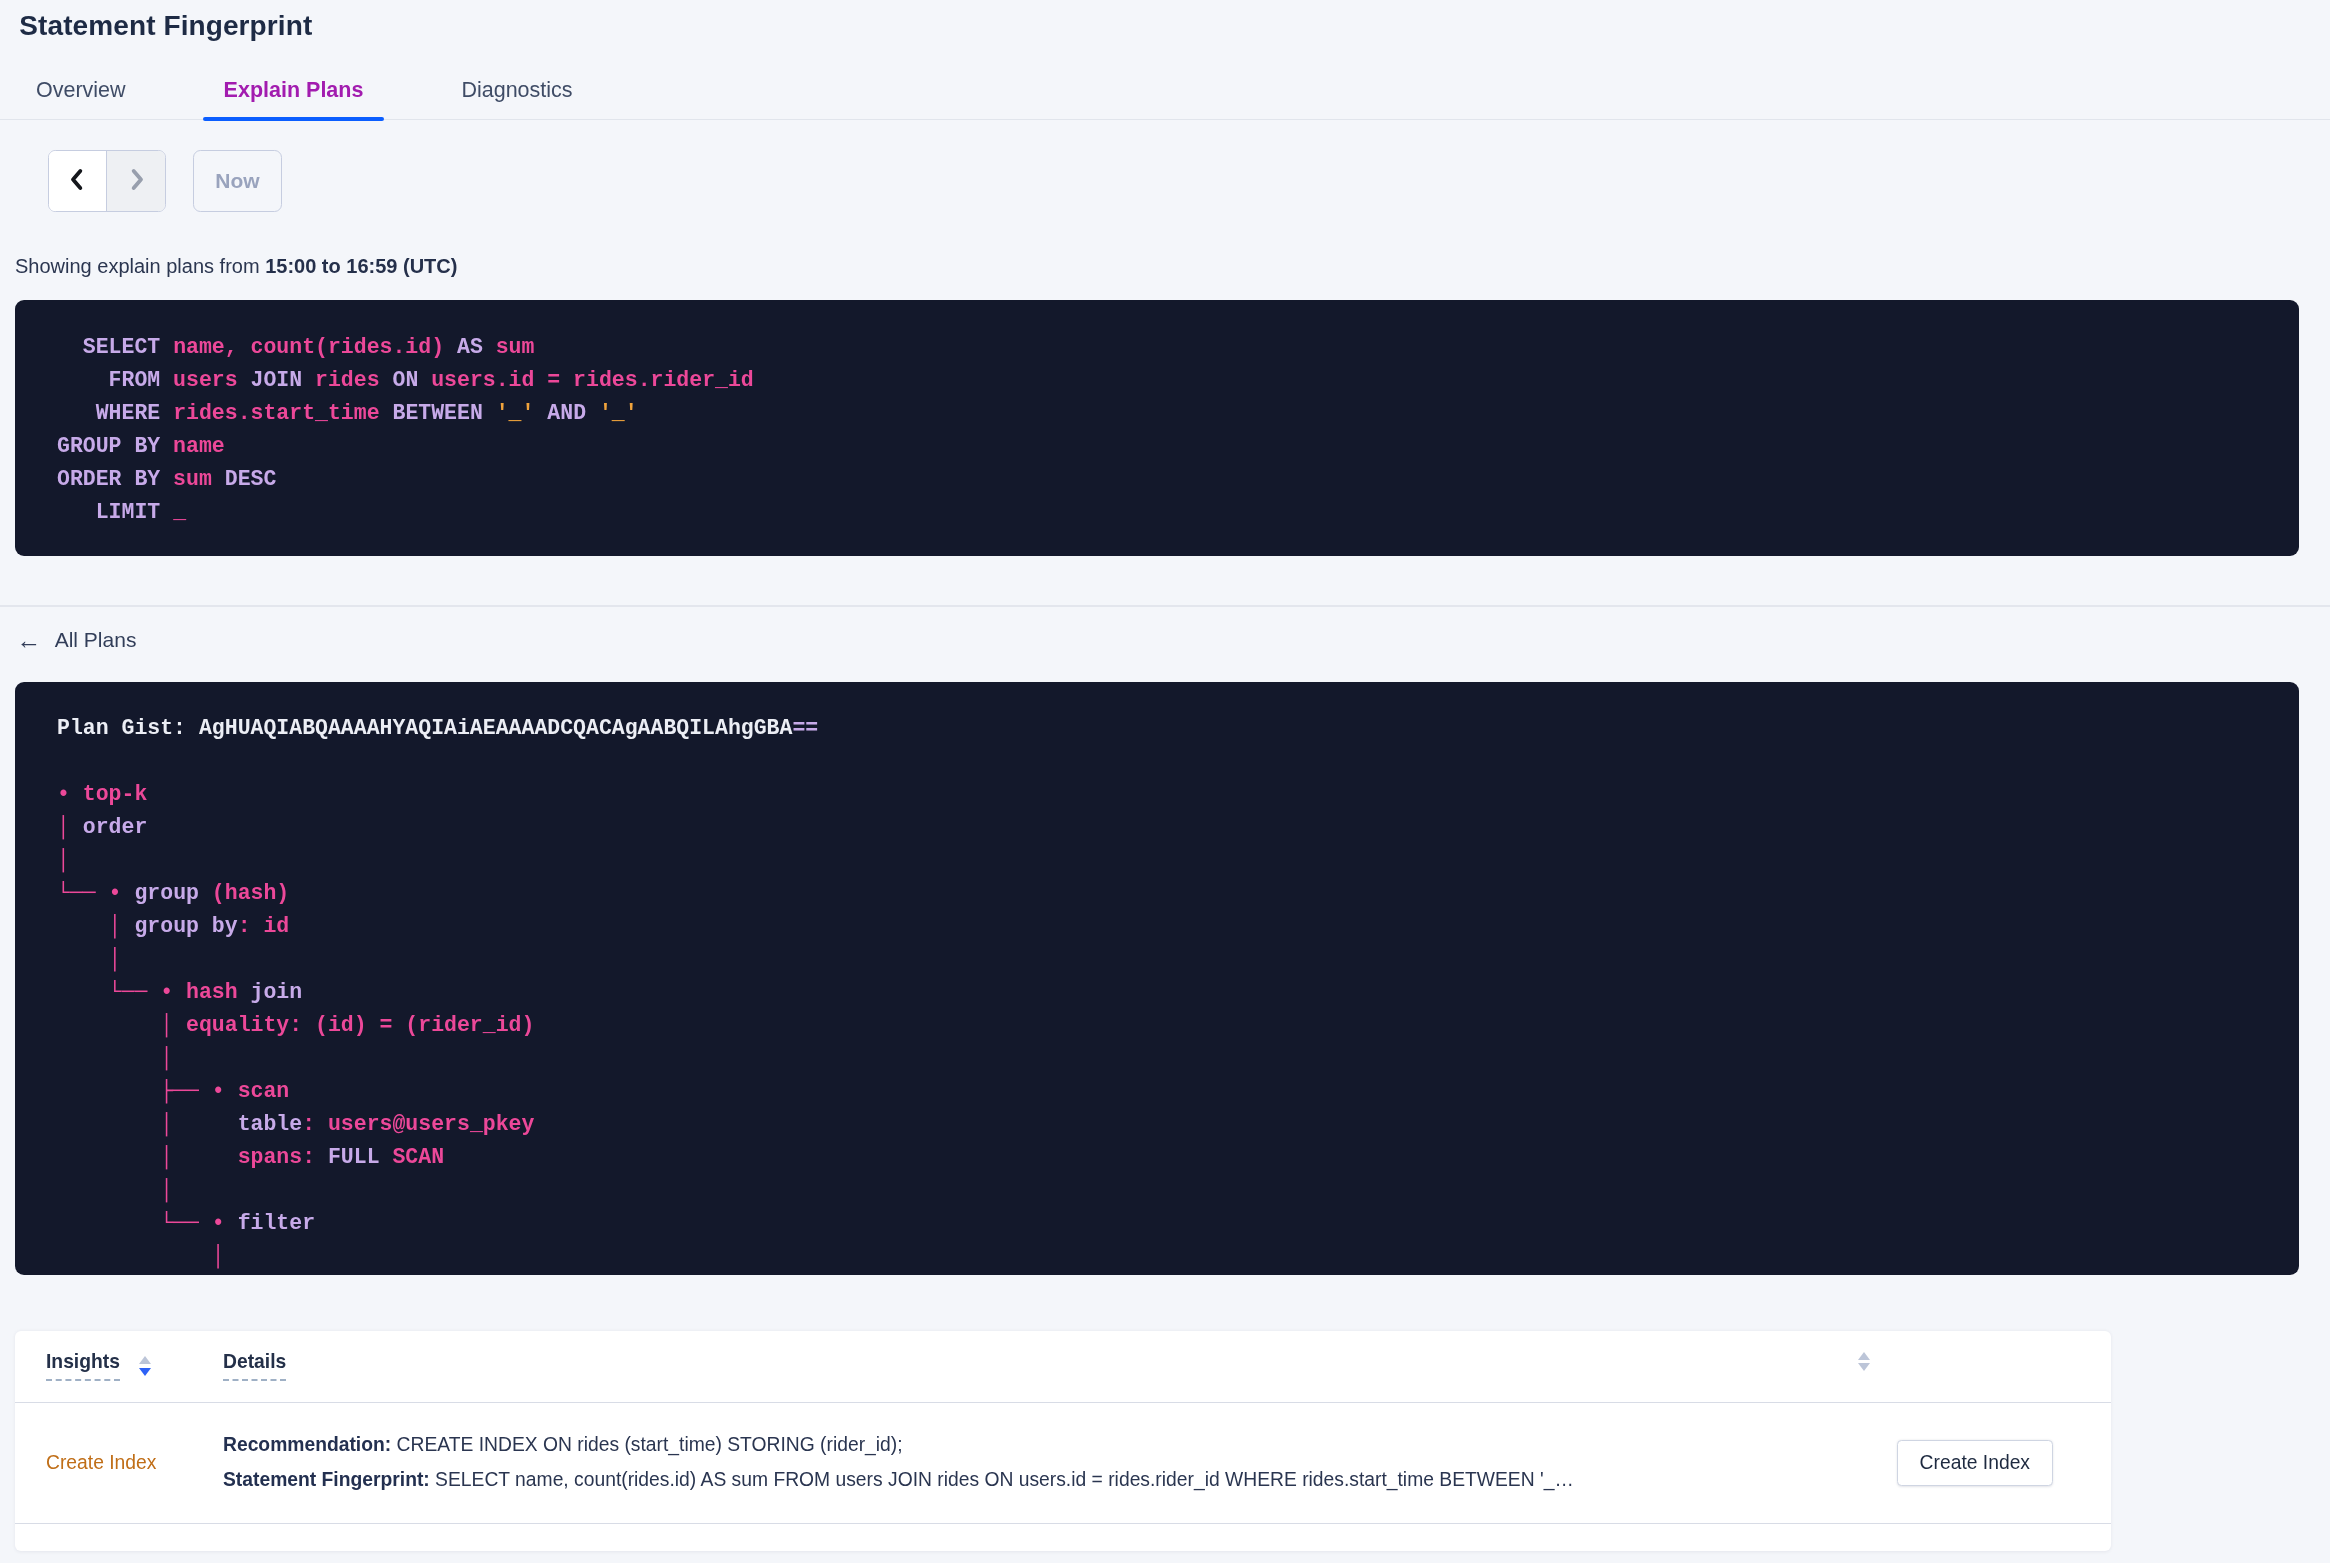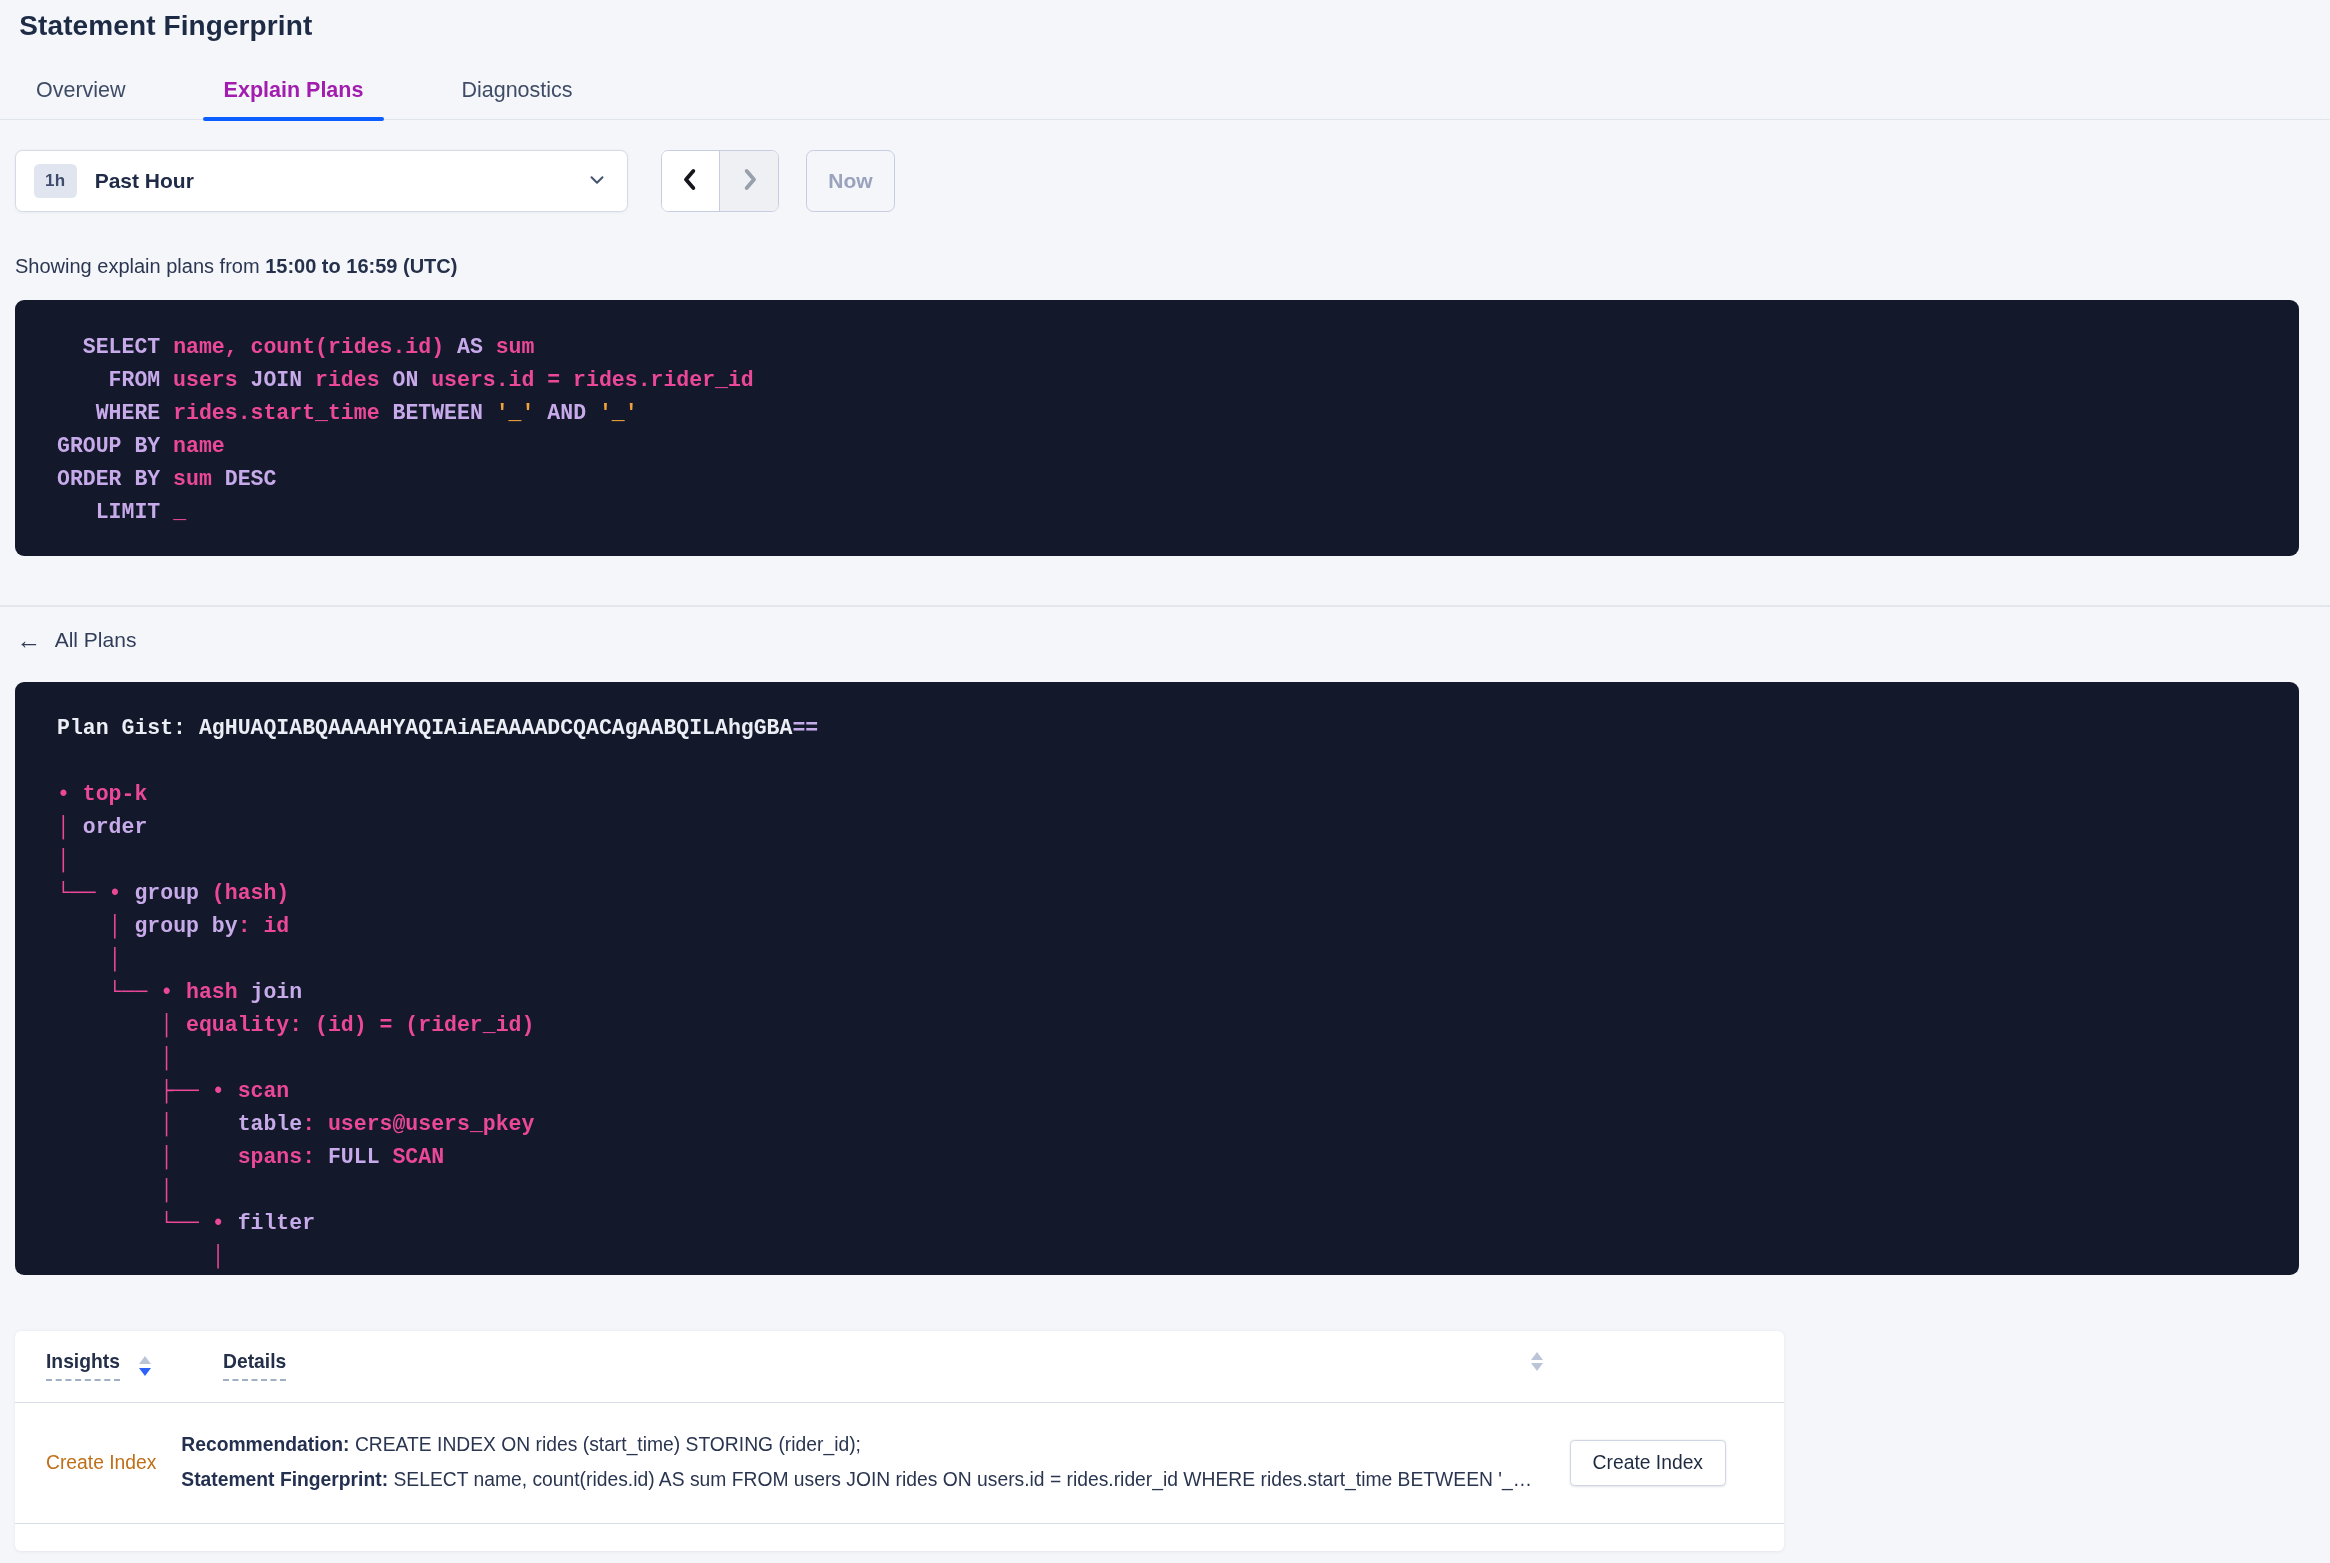--- a/index.html
+++ b/index.html
@@ -87,21 +87,21 @@
   .all-plans .arrow { font-size:25px; line-height:30px; }
   .all-plans .lbl { margin-left:13.4px; font-size:21px; font-weight:500; }
 
   .gist-block {
     margin-top:27px; height:593px; overflow:hidden;
     padding-top:30px;
   }
 
   
   .card {
-    margin:56px 44px 0 15px; width:1769px; height:220px;
+    margin:56px 44px 0 15px; width:2096px; height:220px;
     background:#fff; border-radius:6px;
     box-shadow:0 0.7px 3.7px rgba(25,35,70,.07);
     position:relative;
   }
   .thead {
     height:72px; border-bottom:1.5px solid #d8dce6;
     display:flex; align-items:center; padding-left:31px; position:relative;
   }
   .th { display:flex; align-items:center; }
   .th-insights { width:177px; }
@@ -140,29 +140,20 @@
 
 <h1 class="page-title">Statement Fingerprint</h1>
 
 <div class="tabs">
   <div class="tab">Overview</div>
   <div class="tab active">Explain Plans</div>
   <div class="tab">Diagnostics</div>
 </div>
 
 <div class="toolbar">
-  <div class="time-select">
-    <span class="time-badge">1h</span>
-    <span class="time-label">Past Hour</span>
-    <span>
-      <svg width="22" height="22" viewBox="0 0 24 24">
-          <polyline points="6,9 12,15 18,9" fill="none" stroke="#45536f" stroke-width="2.2" stroke-linecap="round" stroke-linejoin="round"></polyline>
-        </svg>
-    </span>
-  </div>
   <div class="pager">
     <div class="pager-btn prev">
       <span>
         <svg width="27" height="27" viewBox="0 0 24 24">
             <polyline points="14.5,4.5 8,12 14.5,19.5" fill="none" stroke="#15171c" stroke-width="3.4" stroke-linecap="round" stroke-linejoin="round"></polyline>
           </svg>
       </span>
     </div>
     <div class="pager-btn next">
       <span>

